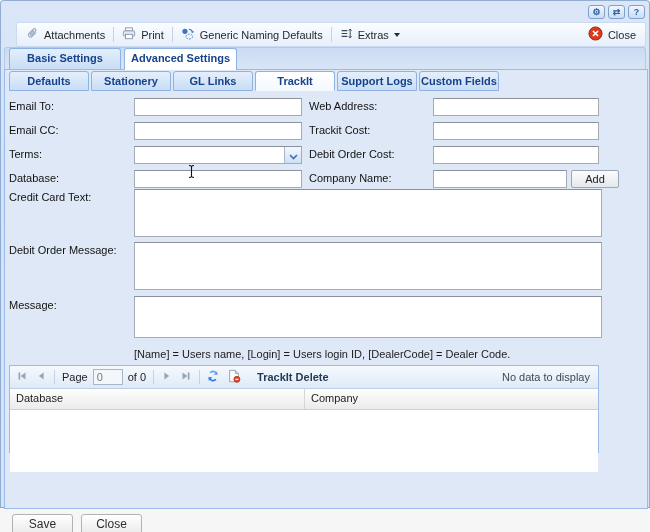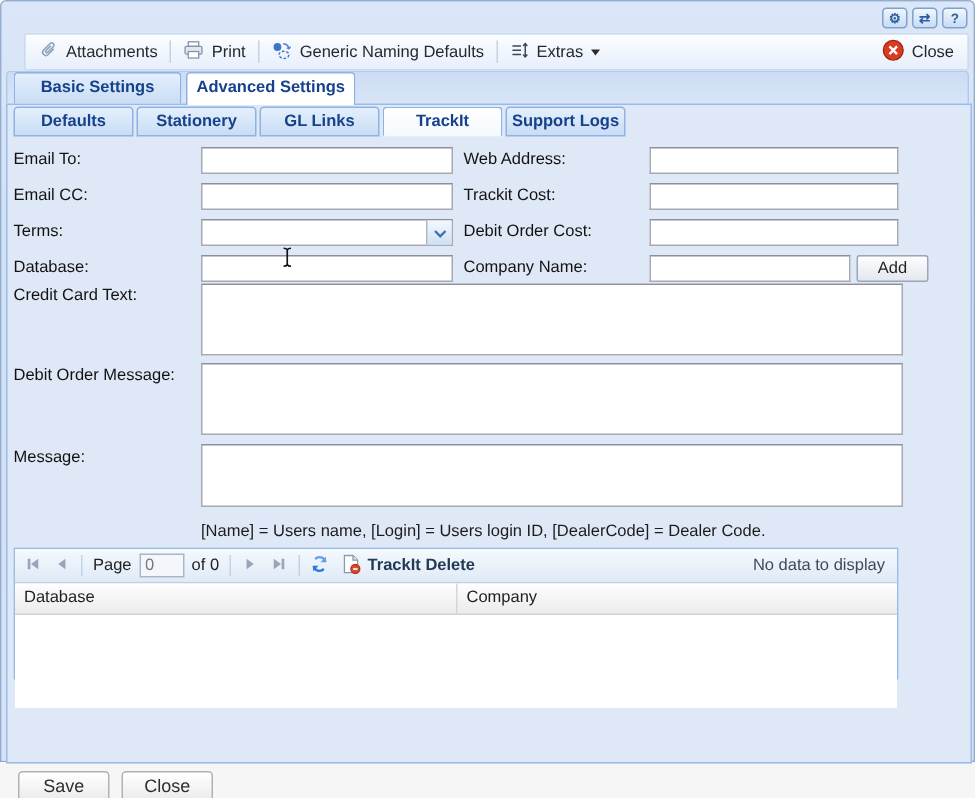--- a/index.html
+++ b/index.html
@@ -70,21 +70,21 @@
   .grid { position:absolute; left:4px; top:295px; width:590px; height:88px;
     border:1px solid #99bbe8; background:#fff; }
   .pager { height:23px; background:linear-gradient(180deg,#f5f9fd,#dfeaf7);
     border-bottom:1px solid #bccfe5; display:flex; align-items:center; padding:0 4px; gap:3px;
     font-size:11px; color:#222; }
   .pbtn { width:16px; height:16px; display:flex; align-items:center; justify-content:center; }
   .psep { width:1px; height:14px; background:#c4d2e4; margin:0 2px; }
   .page-input { width:30px; height:16px; border:1px solid #aab6c6; background:#f3f6fa; color:#777;
     font-family:"Liberation Sans",sans-serif; font-size:11px; padding:0 3px; }
   .pager-label { padding:0 2px; }
-  .delete-item { display:flex; align-items:center; gap:4px; padding:1px 3px;justify-content:space-between; }
+  .delete-item { display:flex; align-items:center; gap:16px; padding:1px 3px;justify-content:space-between; }
   .pager-empty { margin-left:auto; color:#3f4a58; padding-right:4px; }
   .grid-header { height:21px; background:linear-gradient(180deg,#fefefe,#ebebeb);
     border-bottom:1px solid #cfcfcf; display:flex; }
   .gh-cell { width:295px; padding:3px 6px; font-size:11px; color:#222; border-right:1px solid #d6d6d6; }
   .gh-cell:last-child { border-right:none; flex:1; }
   .grid-body { height:62px; background:#fff; }
 
   
   .footer { position:absolute; left:0; top:508px; width:650px; height:24px; background:#f6f6f6; overflow:hidden; }
   .fbtn { position:absolute; top:6px; width:61px; height:22px; border:1px solid #b2b2b2; border-radius:3px;
@@ -177,20 +177,21 @@
   </div>
 
   <div class="panel">
 
     <div class="inner-tabs">
       <div class="itab">Defaults</div>
       <div class="itab">Stationery</div>
       <div class="itab">GL Links</div>
       <div class="itab active">TrackIt</div>
       <div class="itab">Support Logs</div>
+      <div class="itab">Custom Fields</div>
     </div>
 
     <div class="flabel" style="left:4px; top:30px;">Email To:</div>
     <input class="tinput col1" style="top: 28px;" value="">
     <div class="flabel" style="left:304px; top:30px;">Web Address:</div>
     <input class="tinput col2" style="top: 28px;" value="">
 
     <div class="flabel" style="left:4px; top:54px;">Email CC:</div>
     <input class="tinput col1" style="top: 52px;" value="">
     <div class="flabel" style="left:304px; top:54px;">Trackit Cost:</div>

